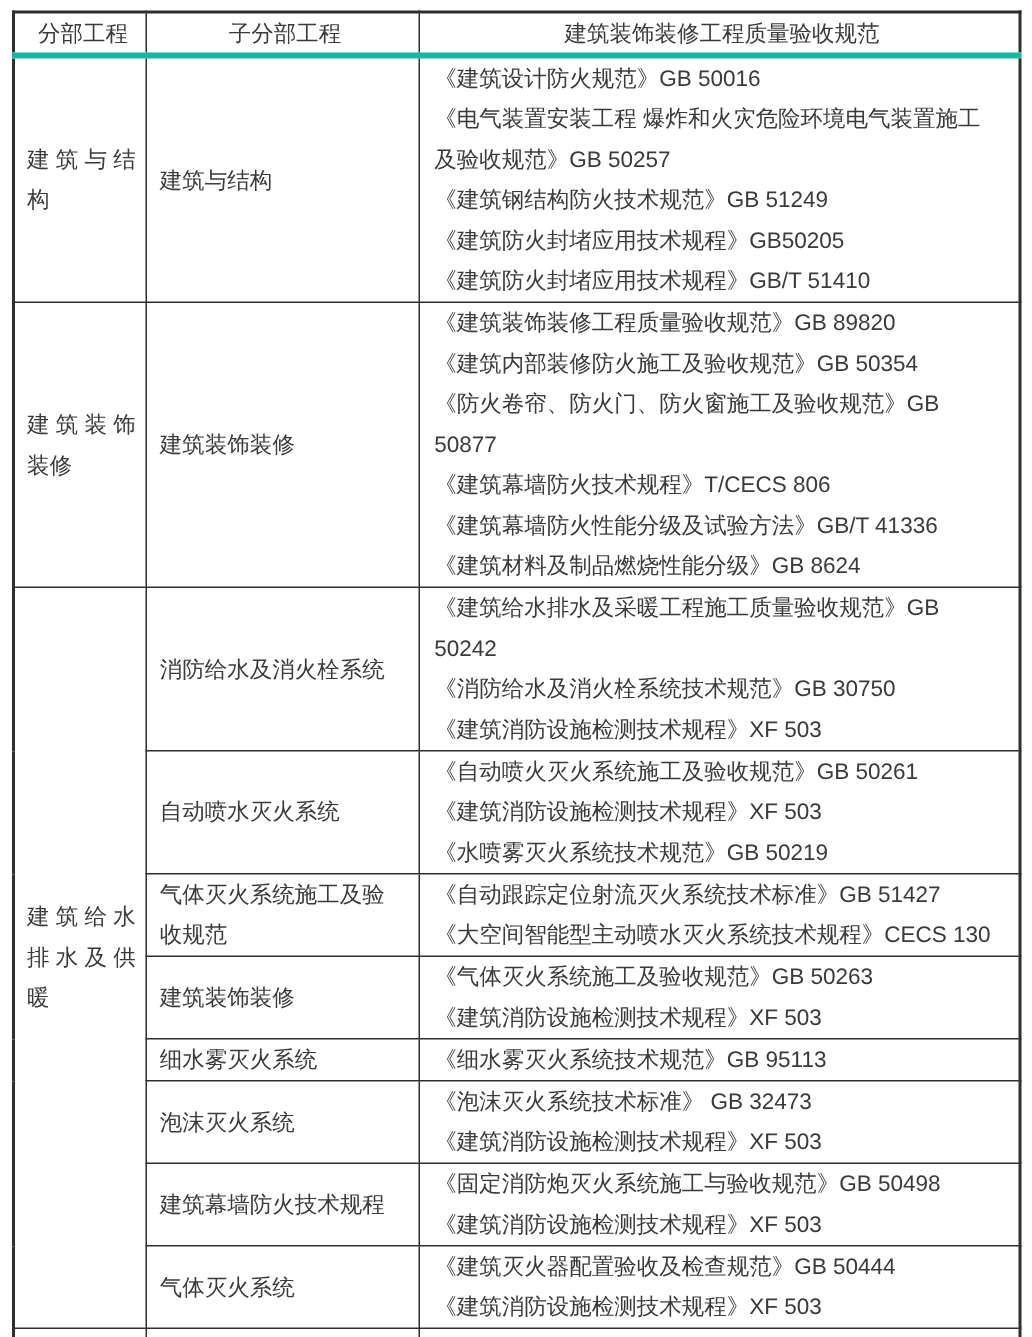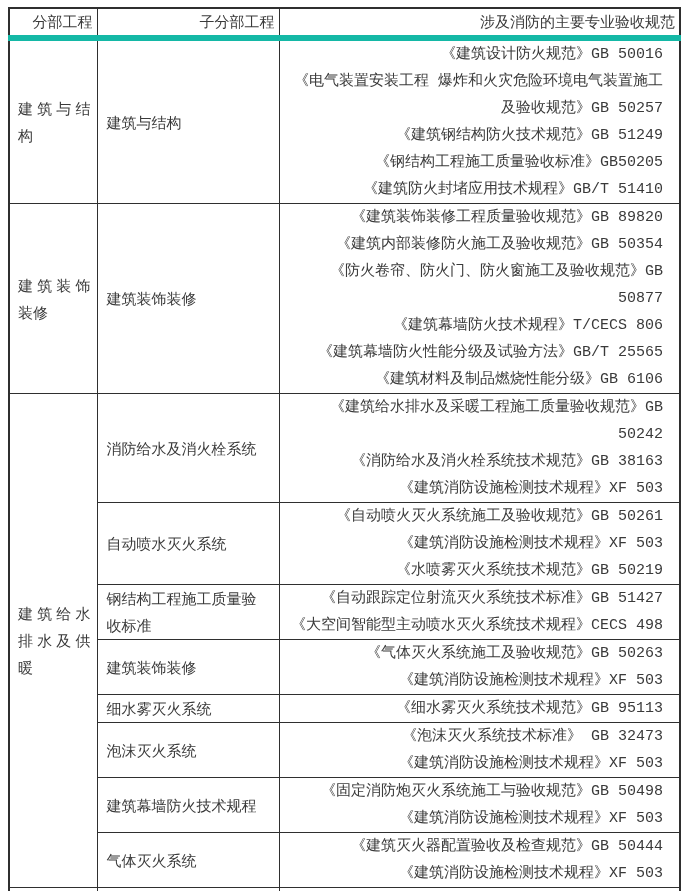--- a/index.html
+++ b/index.html
@@ -23,23 +23,23 @@
     font-size: 15px;
     color: #3a3a3a;
   }
   table.spec-table, table.spec-table td, table.spec-table th {
     border: 1px solid #2f2f2f;
   }
   table.spec-table {
     border: 2px solid #2f2f2f;
   }
   tr.header-row th {
-    border-bottom: 6px solid #14b8a6;
+    border-bottom: 4px solid #14b8a6;
     font-weight: normal;
-    text-align: right;
+    text-align: center;
     height: 26px;
     padding: 0 4px 0 8px;
     white-space: nowrap;
     overflow: hidden;
   }
   td { vertical-align: middle; }
   td.division-cell {
     padding: 0 6px 0 8px;
     text-align: justify;
     line-height: 27px;
@@ -49,92 +49,91 @@
     padding: 0 14px 0 9px;
     line-height: 27px;
     overflow: hidden;
   }
   td.specs-cell {
     padding: 0 16px 0 10px;
     overflow: hidden;
   }
   .spec-line {
     line-height: 27px;
-    text-align: right;
-    font-family: Liberation Mono, monospace;
+    text-align: left;
   }
   td.empty-cell { background: #ffffff; }
 </style>
 </head>
 <body>
 
 <div class="table-wrap">
   <table class="spec-table">
     <colgroup>
       <col style="width:88px">
       <col style="width:182px">
       <col style="width:401px">
     </colgroup>
 
     <tbody>
         <tr class="header-row">
       <th>分部工程</th>
       <th>子分部工程</th>
-      <th>涉及消防的主要专业验收规范</th>
+      <th>建筑装饰装修工程质量验收规范</th>
     </tr>
 
     <tr style="height:162px">
       <td class="division-cell">建筑与结构</td>
       <td class="subdivision-cell">建筑与结构</td>
       <td class="specs-cell">
         <div class="spec-line">《建筑设计防火规范》GB 50016</div>
         <div class="spec-line">《电气装置安装工程 爆炸和火灾危险环境电气装置施工及验收规范》GB 50257</div>
         <div class="spec-line">《建筑钢结构防火技术规范》GB 51249</div>
-        <div class="spec-line">《钢结构工程施工质量验收标准》GB50205</div>
+        <div class="spec-line">《建筑防火封堵应用技术规程》GB50205</div>
         <div class="spec-line">《建筑防火封堵应用技术规程》GB/T 51410</div>
       </td>
     </tr>
 
     <tr style="height:189px">
       <td class="division-cell">建筑装饰装修</td>
       <td class="subdivision-cell">建筑装饰装修</td>
       <td class="specs-cell">
         <div class="spec-line">《建筑装饰装修工程质量验收规范》GB 89820</div>
         <div class="spec-line">《建筑内部装修防火施工及验收规范》GB 50354</div>
         <div class="spec-line">《防火卷帘、防火门、防火窗施工及验收规范》GB 50877</div>
         <div class="spec-line">《建筑幕墙防火技术规程》T/CECS 806</div>
-        <div class="spec-line">《建筑幕墙防火性能分级及试验方法》GB/T 25565</div>
-        <div class="spec-line">《建筑材料及制品燃烧性能分级》GB 6106</div>
+        <div class="spec-line">《建筑幕墙防火性能分级及试验方法》GB/T 41336</div>
+        <div class="spec-line">《建筑材料及制品燃烧性能分级》GB 8624</div>
       </td>
     </tr>
 
     <tr style="height:108px">
       <td class="division-cell" rowspan="8">建筑给水排水及供暖</td>
       <td class="subdivision-cell">消防给水及消火栓系统</td>
       <td class="specs-cell">
         <div class="spec-line">《建筑给水排水及采暖工程施工质量验收规范》GB 50242</div>
-        <div class="spec-line">《消防给水及消火栓系统技术规范》GB 38163</div>
+        <div class="spec-line">《消防给水及消火栓系统技术规范》GB 30750</div>
         <div class="spec-line">《建筑消防设施检测技术规程》XF 503</div>
       </td>
     </tr>
 
     <tr style="height:81px">
       <td class="subdivision-cell">自动喷水灭火系统</td>
       <td class="specs-cell">
         <div class="spec-line">《自动喷火灭火系统施工及验收规范》GB 50261</div>
         <div class="spec-line">《建筑消防设施检测技术规程》XF 503</div>
         <div class="spec-line">《水喷雾灭火系统技术规范》GB 50219</div>
       </td>
     </tr>
 
     <tr style="height:54px">
-      <td class="subdivision-cell">钢结构工程施工质量验收标准</td>
+      <td class="subdivision-cell">气体灭火系统施工及验收规范</td>
       <td class="specs-cell">
         <div class="spec-line">《自动跟踪定位射流灭火系统技术标准》GB 51427</div>
-        <div class="spec-line">《大空间智能型主动喷水灭火系统技术规程》CECS 498</div>
+        <div class="spec-line">《大空间智能型主动喷水灭火系统技术规程》CECS 130</div>
       </td>
     </tr>
 
     <tr style="height:54px">
       <td class="subdivision-cell">建筑装饰装修</td>
       <td class="specs-cell">
         <div class="spec-line">《气体灭火系统施工及验收规范》GB 50263</div>
         <div class="spec-line">《建筑消防设施检测技术规程》XF 503</div>
       </td>
     </tr>

